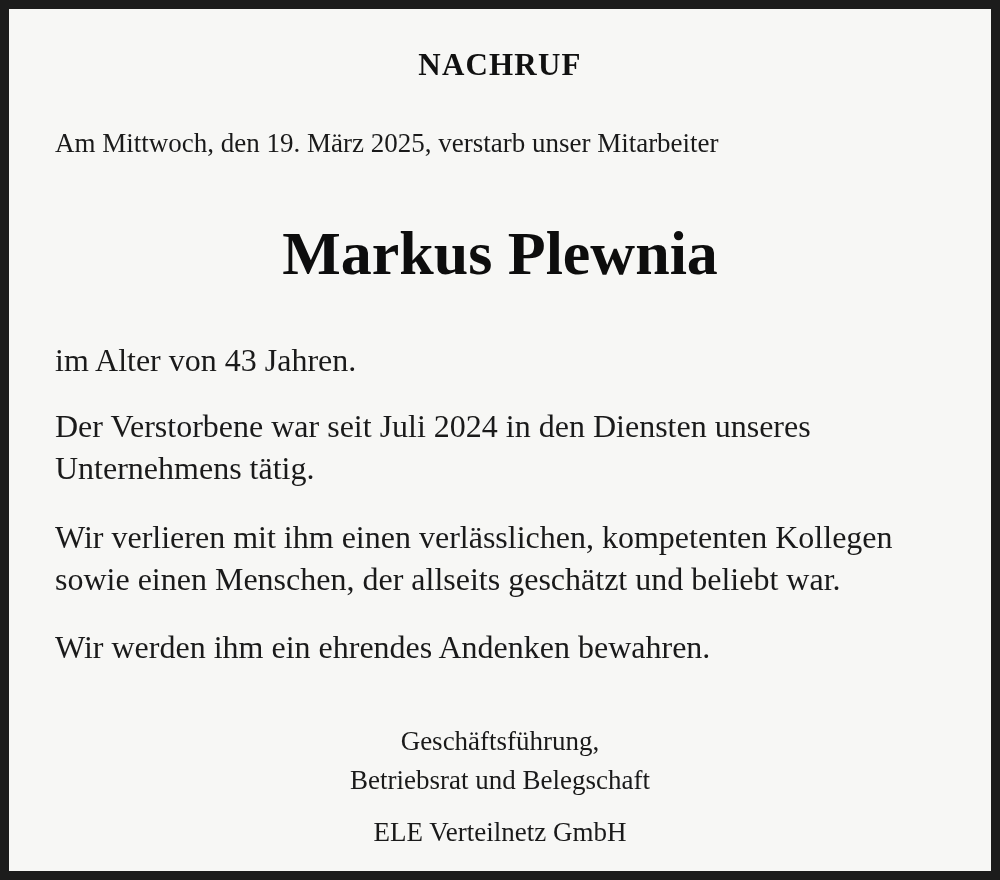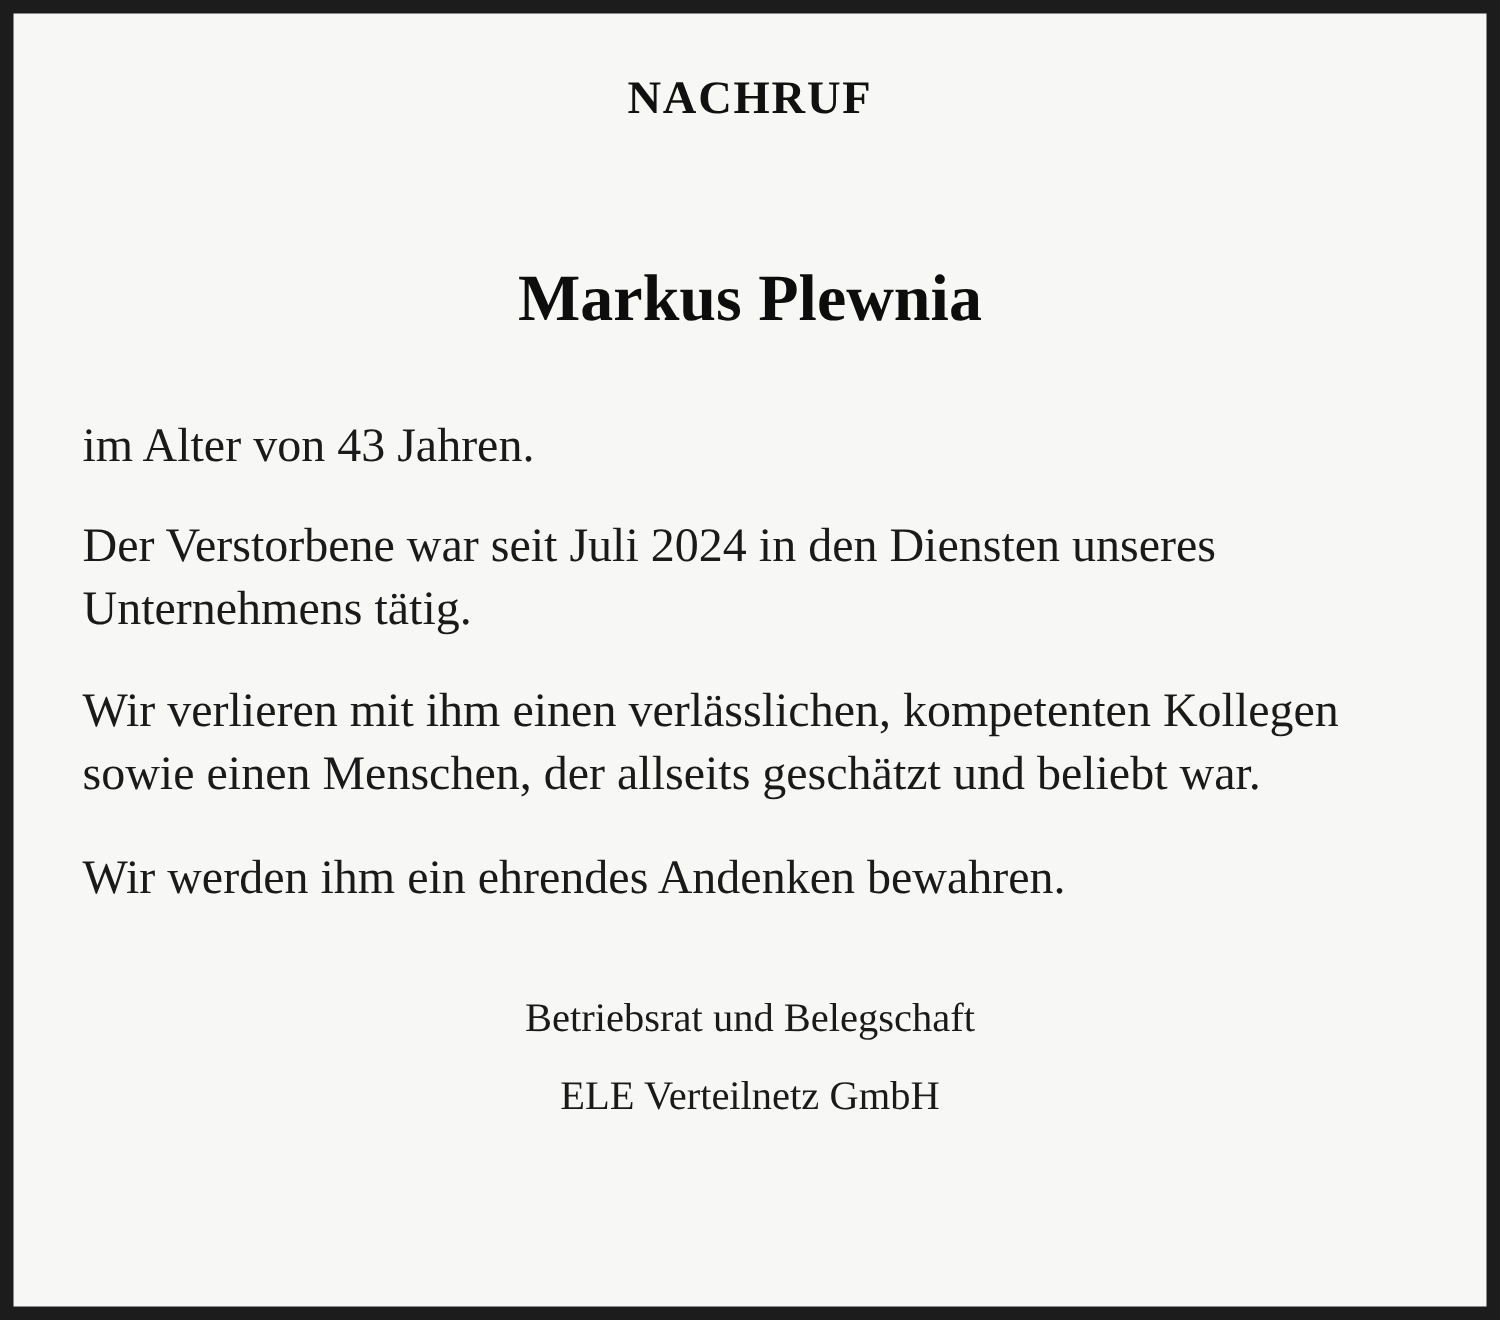--- a/index.html
+++ b/index.html
@@ -33,21 +33,21 @@
     color: #111111;
   }
   .intro-line {
     font-size: 27px;
     margin: 0 0 10px 2px;
     line-height: 1.25;
   }
   .deceased-name {
     text-align: center;
     font-weight: bold;
-    font-size: 44px;
+    font-size: 62px;
     line-height: 1.1;
     margin: 48px 0 52px 0;
     color: #0d0d0d;
   }
   .body-par {
     font-size: 32px;
     line-height: 1.32;
     margin: 0 0 26px 2px;
     max-width: 920px;
   }
@@ -72,31 +72,33 @@
     flex: 1 1 auto;
   }
 </style>
 </head>
 <body>
 
 <div class="obituary-frame">
 
   <div class="heading">NACHRUF</div>
 
+  <div class="intro-line">Am Mittwoch, den 19. März 2025, verstarb unser Mitarbeiter</div>
 
   <div class="deceased-name">Markus Plewnia</div>
 
   <div class="body-par tight">im Alter von 43 Jahren.</div>
 
   <div class="body-par">Der Verstorbene war seit Juli 2024 in den Diensten unseres Unternehmens tätig.</div>
 
   <div class="body-par">Wir verlieren mit ihm einen verlässlichen, kompetenten Kollegen sowie einen Menschen, der allseits geschätzt und beliebt war.</div>
 
 
   <div class="body-par">Wir werden ihm ein ehrendes Andenken bewahren.</div>
 
   <div class="signature">
+    <span class="sig-line">Geschäftsführung,</span>
     <span class="sig-line">Betriebsrat und Belegschaft</span>
     <span class="sig-company">ELE Verteilnetz GmbH</span>
   </div>
 
   <div class="spacer"></div>
 </div>
 
 </body></html>

